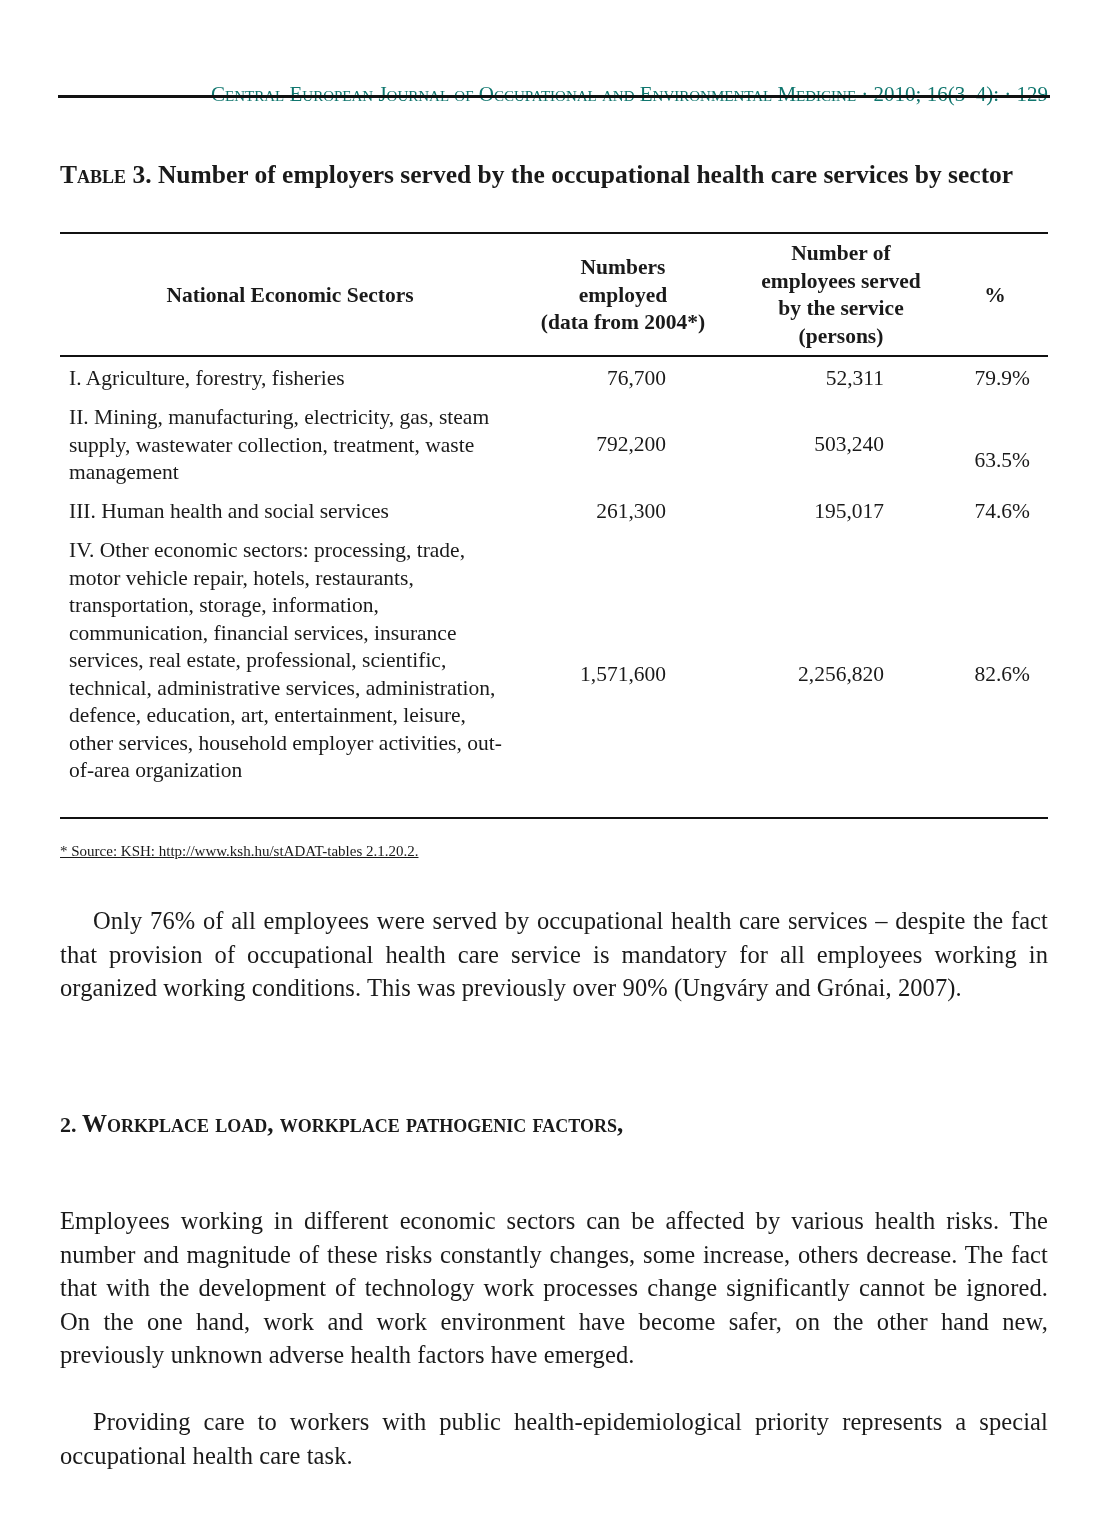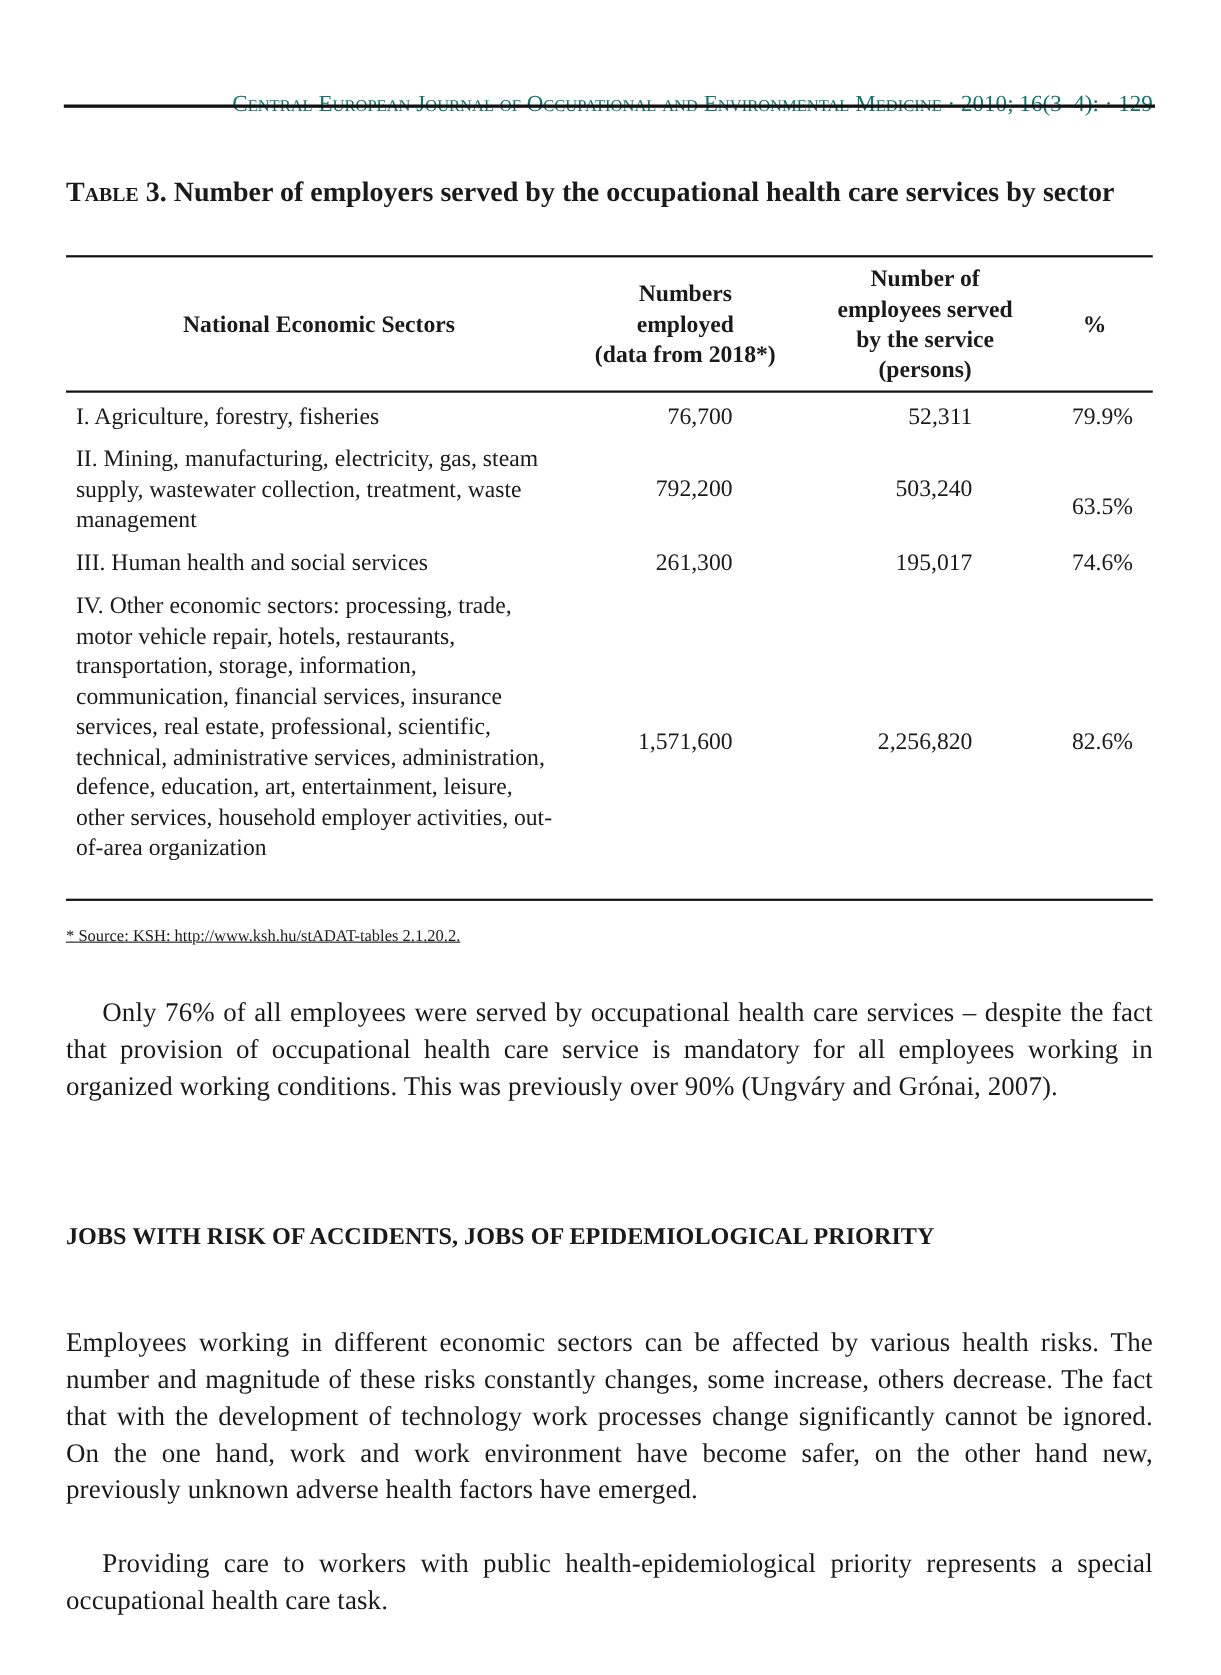--- a/index.html
+++ b/index.html
@@ -60,21 +60,21 @@
     <span class="lbl">Table 3.</span>
     <span>Number of employers served by the occupational health care services by sector</span>
   </div>
 
   <div class="rule" style="top:232px;"></div>
 
   <div class="th" style="left:60px; width:340px; top:282px;">National Economic Sectors</div>
   <div class="th" style="left:458px; width:210px; top:254px;">
     <div>Numbers</div>
     <div>employed</div>
-    <div>(data from 2018*)</div>
+    <div>(data from 2004*)</div>
   </div>
   <div class="th" style="left:676px; width:210px; top:240px;">
     <div>Number of</div>
     <div>employees served</div>
     <div>by the service</div>
     <div>(persons)</div>
   </div>
   <div class="th" style="left:900px; width:70px; top:282px;">%</div>
 
   <div class="rule" style="top:355px;"></div>
@@ -99,19 +99,19 @@
   <div class="cell num c-srv" style="top:661px;">2,256,820</div>
   <div class="cell num c-pct" style="top:661px;">82.6%</div>
 
   <div class="rule" style="top:817px;"></div>
 
   <div class="footnote">* Source: KSH: http://www.ksh.hu/stADAT-tables 2.1.20.2.</div>
 
   <div class="para indent" style="top:904px;">Only 76% of all employees were served by occupational health care services – despite the fact that provision of occupational health care service is mandatory for all employees working in organized working conditions. This was previously over 90% (Ungváry and Grónai, 2007).</div>
 
   <div class="section-head">
-    <div>JOBS WITH RISK OF ACCIDENTS, JOBS OF EPIDEMIOLOGICAL PRIORITY</div>
+    <div><span>2.</span> <span class="sc">Workplace load, workplace pathogenic factors,</span></div>
   </div>
 
   <div class="para" style="top:1204px;">Employees working in different economic sectors can be affected by various health risks. The number and magnitude of these risks constantly changes, some increase, others decrease. The fact that with the development of technology work processes change significantly cannot be ignored. On the one hand, work and work environ­ment have become safer, on the other hand new, previously unknown adverse health factors have emerged.</div>
   <div class="para indent" style="top:1405px;">Providing care to workers with public health-epidemiological priority represents a special occupational health care task.</div>
 
 </div>
 
 </body></html>

